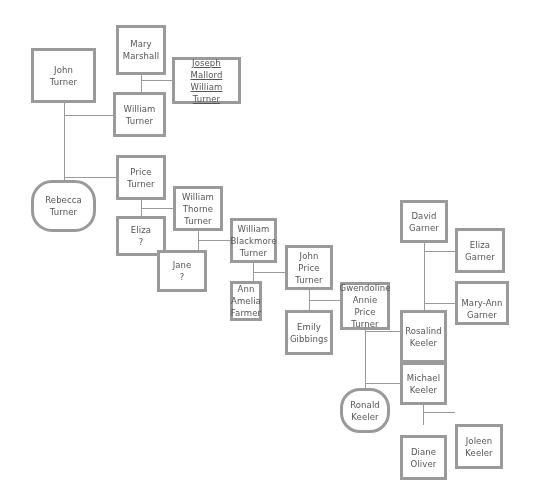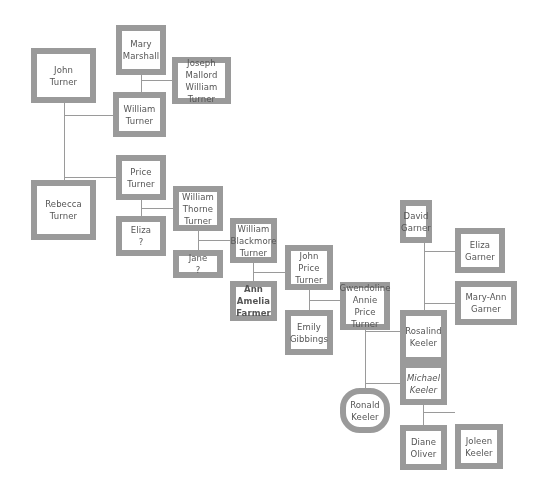--- a/index.html
+++ b/index.html
@@ -18,21 +18,21 @@
   #svg-layer {
     position: absolute;
     left: 0;
     top: 0;
     width: 540px;
     height: 488px;
   }
   .node {
     position: absolute;
     box-sizing: border-box;
-    border: 6px solid #0f766e;
+    border: 3px solid #0f766e;
     background: #ffffff;
     display: flex;
     align-items: center;
     justify-content: center;
     text-align: center;
     color: #555555;
     font-size: 8.5px;
     line-height: 12px;
     letter-spacing: 0.1px;
     padding: 1px 2px;
@@ -71,101 +71,101 @@
       <polyline points="423,412 455,412" fill="none" stroke="#9a9a9a" stroke-width="1" shape-rendering="crispEdges"></polyline>
     </svg>
 <div class="node" style="left: 31px; top: 48px; width: 65px; height: 55px; border-color: rgb(154, 154, 154); color: rgb(85, 85, 85);">
       <span class="node-label">John
 Turner</span>
     </div>
     <div class="node" style="left: 116px; top: 25px; width: 50px; height: 50px; border-color: rgb(154, 154, 154); color: rgb(85, 85, 85);">
       <span class="node-label">Mary
 Marshall</span>
     </div>
-    <div class="node" style="left: 172px; top: 57px; width: 59px; height: 47px; border-color: rgb(154, 154, 154); color: rgb(85, 85, 85);">
+    <div class="node" style="left: 172px; top: 57px; width: 69px; height: 47px; border-color: rgb(154, 154, 154); color: rgb(85, 85, 85); text-decoration: underline;">
       <span class="node-label">Joseph
 Mallord
 William
 Turner</span>
     </div>
     <div class="node" style="left: 113px; top: 92px; width: 53px; height: 45px; border-color: rgb(154, 154, 154); color: rgb(85, 85, 85);">
       <span class="node-label">William
 Turner</span>
     </div>
-    <div class="node" style="left: 31px; top: 180px; width: 65px; height: 60px; border-color: rgb(154, 154, 154); color: rgb(85, 85, 85);">
+    <div class="node" style="left: 31px; top: 180px; width: 65px; height: 52px; border-color: rgb(154, 154, 154); color: rgb(85, 85, 85); border-radius: 21px;">
       <span class="node-label">Rebecca
 Turner</span>
     </div>
     <div class="node" style="left: 116px; top: 155px; width: 50px; height: 45px; border-color: rgb(154, 154, 154); color: rgb(85, 85, 85);">
       <span class="node-label">Price
 Turner</span>
     </div>
     <div class="node" style="left: 116px; top: 216px; width: 50px; height: 40px; border-color: rgb(154, 154, 154); color: rgb(85, 85, 85);">
       <span class="node-label">Eliza
 ?</span>
     </div>
     <div class="node" style="left: 173px; top: 186px; width: 50px; height: 45px; border-color: rgb(154, 154, 154); color: rgb(85, 85, 85);">
       <span class="node-label">William
 Thorne
 Turner</span>
     </div>
-    <div class="node" style="left: 173px; top: 250px; width: 50px; height: 28px; border-color: rgb(154, 154, 154); color: rgb(85, 85, 85);">
+    <div class="node" style="left: 157px; top: 250px; width: 50px; height: 42px; border-color: rgb(154, 154, 154); color: rgb(85, 85, 85);">
       <span class="node-label">Jane
 ?</span>
     </div>
     <div class="node" style="left: 230px; top: 218px; width: 47px; height: 45px; border-color: rgb(154, 154, 154); color: rgb(85, 85, 85);">
       <span class="node-label">William
 Blackmore
 Turner</span>
     </div>
-    <div class="node" style="left: 230px; top: 281px; width: 47px; height: 40px; border-color: rgb(154, 154, 154); color: rgb(85, 85, 85); font-weight: bold;">
+    <div class="node" style="left: 230px; top: 281px; width: 32px; height: 40px; border-color: rgb(154, 154, 154); color: rgb(85, 85, 85);">
       <span class="node-label">Ann
 Amelia
 Farmer</span>
     </div>
     <div class="node" style="left: 285px; top: 245px; width: 48px; height: 45px; border-color: rgb(154, 154, 154); color: rgb(85, 85, 85);">
       <span class="node-label">John
 Price
 Turner</span>
     </div>
     <div class="node" style="left: 285px; top: 310px; width: 48px; height: 45px; border-color: rgb(154, 154, 154); color: rgb(85, 85, 85);">
       <span class="node-label">Emily
 Gibbings</span>
     </div>
     <div class="node" style="left: 340px; top: 282px; width: 50px; height: 48px; border-color: rgb(154, 154, 154); color: rgb(85, 85, 85);">
       <span class="node-label">Gwendoline
 Annie
 Price
 Turner</span>
     </div>
-    <div class="node" style="left: 400px; top: 200px; width: 32px; height: 43px; border-color: rgb(154, 154, 154); color: rgb(85, 85, 85);">
+    <div class="node" style="left: 400px; top: 200px; width: 48px; height: 43px; border-color: rgb(154, 154, 154); color: rgb(85, 85, 85);">
       <span class="node-label">David
 Garner</span>
     </div>
     <div class="node" style="left: 455px; top: 228px; width: 50px; height: 45px; border-color: rgb(154, 154, 154); color: rgb(85, 85, 85);">
       <span class="node-label">Eliza
 Garner</span>
     </div>
-    <div class="node" style="left: 455px; top: 281px; width: 62px; height: 44px; border-color: rgb(154, 154, 154); color: rgb(85, 85, 85);">
+    <div class="node" style="left: 455px; top: 281px; width: 54px; height: 44px; border-color: rgb(154, 154, 154); color: rgb(85, 85, 85); align-items: flex-end;">
       <span class="node-label">Mary-Ann
 Garner</span>
     </div>
     <div class="node" style="left: 400px; top: 310px; width: 47px; height: 53px; border-color: rgb(154, 154, 154); color: rgb(85, 85, 85);">
       <span class="node-label">Rosalind
 Keeler</span>
     </div>
-    <div class="node" style="left: 400px; top: 362px; width: 47px; height: 43px; border-color: rgb(154, 154, 154); color: rgb(85, 85, 85); font-style: italic;">
+    <div class="node" style="left: 400px; top: 362px; width: 47px; height: 43px; border-color: rgb(154, 154, 154); color: rgb(85, 85, 85);">
       <span class="node-label">Michael
 Keeler</span>
     </div>
     <div class="node" style="left: 455px; top: 390px; width: 48px; height: 45px; border-color: rgb(154, 154, 154); color: rgb(85, 85, 85); margin-top: 34px;">
       <span class="node-label">Joleen
 Keeler</span>
     </div>
     <div class="node" style="left: 340px; top: 388px; width: 50px; height: 45px; border-color: rgb(154, 154, 154); color: rgb(85, 85, 85); border-radius: 20px;">
       <span class="node-label">Ronald
 Keeler</span>
     </div>
-    <div class="node" style="left: 400px; top: 425px; width: 47px; height: 45px; border-color: rgb(154, 154, 154); color: rgb(85, 85, 85);">
+    <div class="node" style="left: 400px; top: 435px; width: 47px; height: 45px; border-color: rgb(154, 154, 154); color: rgb(85, 85, 85);">
       <span class="node-label">Diane
 Oliver</span>
     </div>
   </div>
 
 </body></html>

